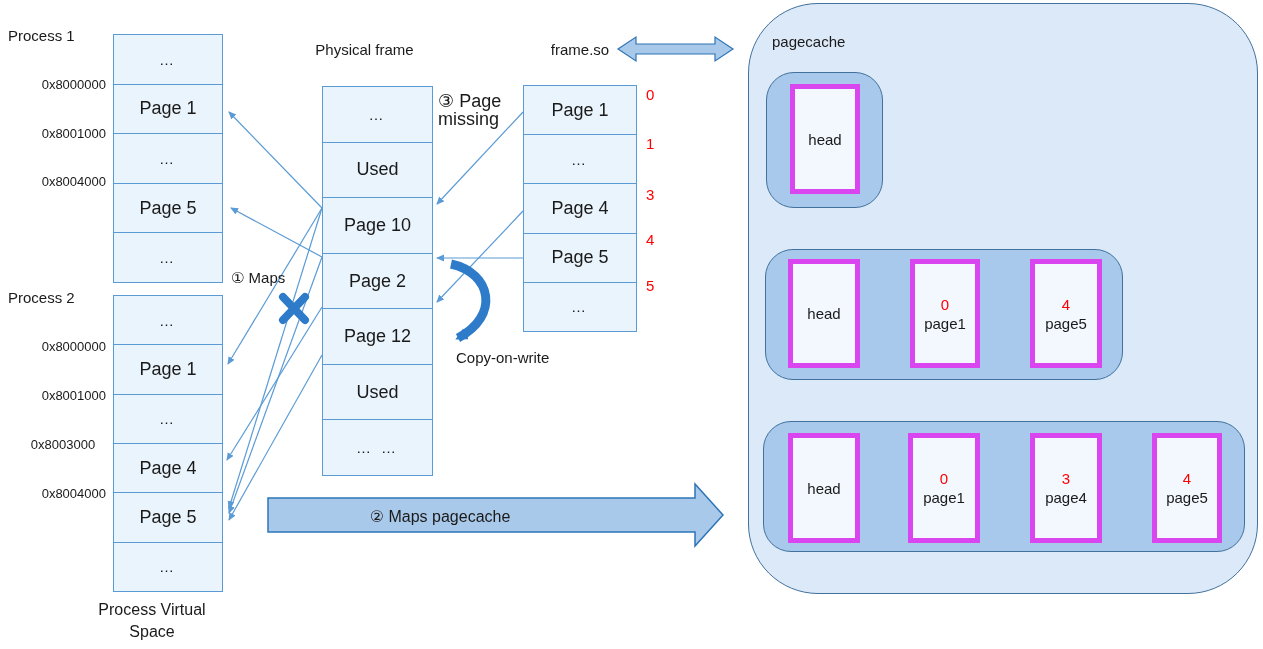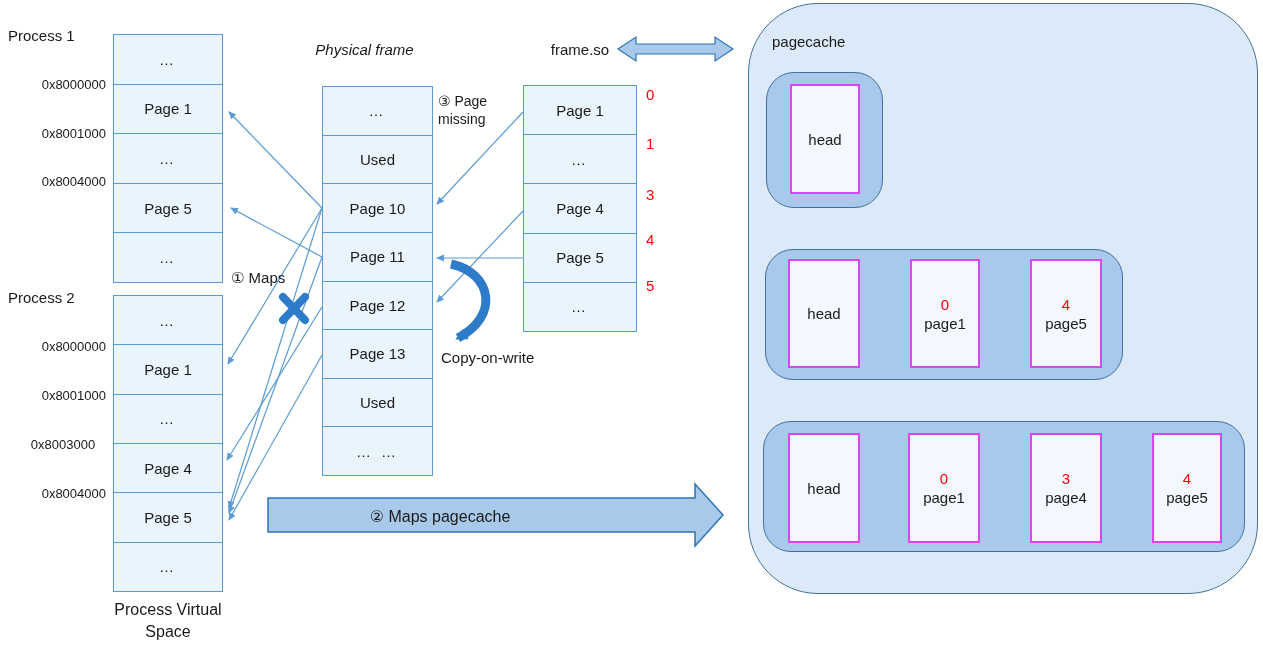--- a/index.html
+++ b/index.html
@@ -8,42 +8,42 @@
     font-family:"Liberation Sans","DejaVu Sans",sans-serif;color:#1a1a1a;
   }
   .abs{position:absolute;}
   
   .col{
     position:absolute;display:flex;flex-direction:column;
     border:1px solid #5b9bd5;box-sizing:border-box;background:#eaf4fc;
   }
   .cell{
     flex:1;display:flex;align-items:center;justify-content:center;
-    border-bottom:1px solid #5b9bd5;font-size:15px;background:#eaf4fc;
+    border-bottom:1px solid #5b9bd5;font-size:18px;background:#eaf4fc;
     box-sizing:border-box;white-space:nowrap;
   }
   .cell:last-child{border-bottom:none;}
   .dots{letter-spacing:3px;font-size:15px;}
   
   .lbl{position:absolute;font-size:15px;white-space:nowrap;}
   .addr{position:absolute;font-size:13px;text-align:right;width:86px;white-space:nowrap;}
   .offset{position:absolute;font-size:15px;color:#ff0000;font-weight:400;}
-  .small2{font-size:14px;line-height:18px;}
+  .small2{font-size:18px;line-height:18px;}
   .center{text-align:center;}
   
   .pc-outer{
     position:absolute;left:748px;top:3px;width:510px;height:591px;
     background:#dce9f8;border:1.5px solid #41719c;border-radius:70px;box-sizing:border-box;
   }
   .pc-node{
     position:absolute;background:#a9c9ec;border:1.5px solid #41719c;
     border-radius:28px;box-sizing:border-box;
   }
   .pbox{
-    position:absolute;background:#f2f8fe;border:2px solid #d946ef;box-sizing:border-box;
+    position:absolute;background:#f2f8fe;border:5px solid #d946ef;box-sizing:border-box;
     display:flex;flex-direction:column;align-items:center;justify-content:center;
     font-size:15px;text-align:center;
   }
   .pnum{color:#ff0000;line-height:19px;}
   .plabel{line-height:19px;}
   
   #wires{position:absolute;left:0;top:0;pointer-events:none;}
   .biglabel{position:absolute;font-size:16px;}
 </style>
 </head>
@@ -164,33 +164,32 @@
   <div class="addr" style="left:20px;top:437px;text-align:center;">0x8003000</div>
   <div class="addr" style="left:20px;top:486px;">0x8004000</div>
   <div class="col" style="left:113px;top:295px;width:110px;height:297px;">
     <div class="cell dots">…</div>
     <div class="cell">Page 1</div>
     <div class="cell dots">…</div>
     <div class="cell">Page 4</div>
     <div class="cell">Page 5</div>
     <div class="cell dots">…</div>
   </div>
-  <div class="lbl center" style="left:98px;top:599px;width:140px;font-size:16px;line-height:22px;">
+  <div class="lbl center" style="left:82px;top:599px;width:140px;font-size:16px;line-height:22px;">
     <div>Process Virtual</div>
     <div>Space</div>
   </div>
 
-  <div class="lbl center" style="left:302px;top:41px;width:125px;font-style:italic;">Physical frame</div>
+  <div class="lbl center" style="left:302px;top:41px;width:125px;">Physical frame</div>
   <div class="col" style="left:322px;top:86px;width:111px;height:390px;">
     <div class="cell dots">…</div>
     <div class="cell">Used</div>
     <div class="cell">Page 10</div>
-    <div class="cell">Page 11</div>
+    <div class="cell">Page 2</div>
     <div class="cell">Page 12</div>
-    <div class="cell">Page 13</div>
     <div class="cell">Used</div>
     <div class="cell dots">… …</div>
   </div>
 
   <div class="lbl center" style="left:523px;top:41px;width:114px;">frame.so</div>
   <div class="col" style="left:523px;top:85px;width:114px;height:247px;">
     <div class="cell">Page 1</div>
     <div class="cell dots">…</div>
     <div class="cell">Page 4</div>
     <div class="cell">Page 5</div>
@@ -200,16 +199,16 @@
   <div class="offset" style="left:646px;top:135px;">1</div>
   <div class="offset" style="left:646px;top:186px;">3</div>
   <div class="offset" style="left:646px;top:231px;">4</div>
   <div class="offset" style="left:646px;top:277px;">5</div>
 
   <div class="lbl" style="left:231px;top:269px;">① Maps</div>
   <div class="abs small2" style="left:438px;top:92px;">
     <div>③ Page</div>
     <div>missing</div>
   </div>
-  <div class="lbl" style="left:441px;top:349px;">Copy-on-write</div>
+  <div class="lbl" style="left:456px;top:349px;">Copy-on-write</div>
   <div class="biglabel abs center" style="left:300px;top:507px;width:280px;">② Maps pagecache</div>
 
 </div>
 
 </body></html>

